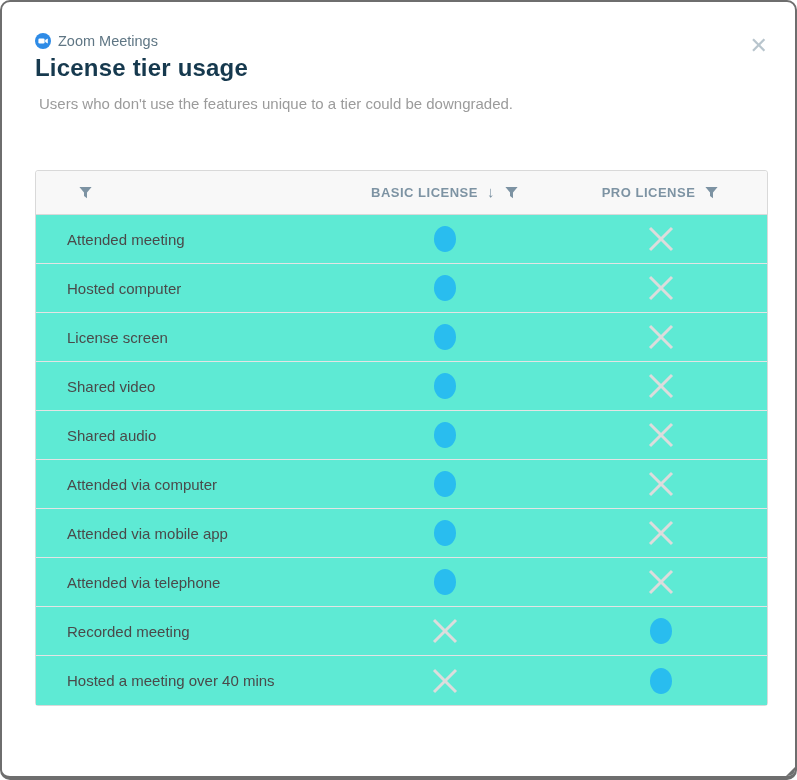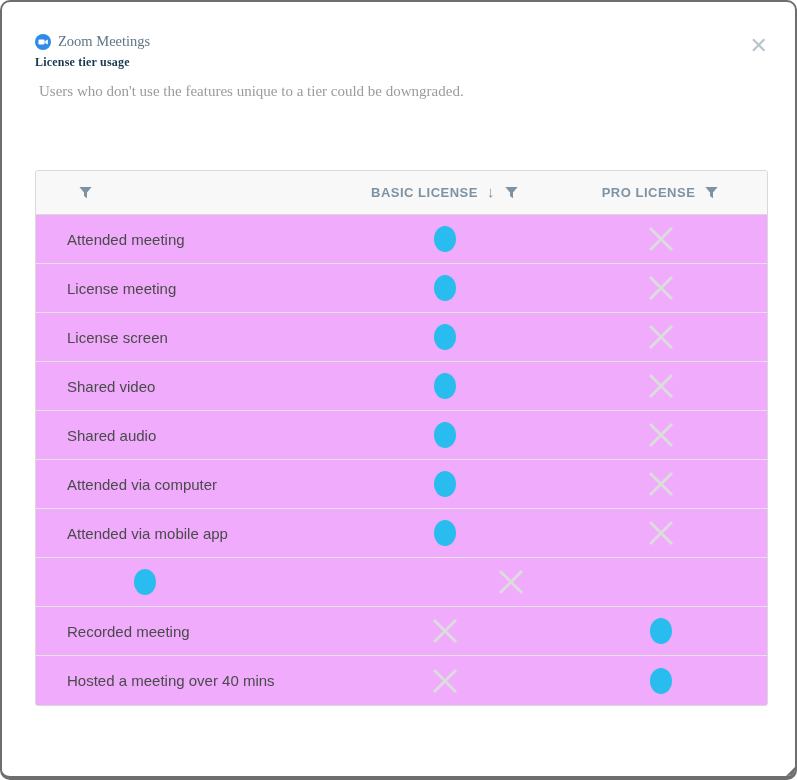--- a/index.html
+++ b/index.html
@@ -8,24 +8,24 @@
     position:relative;
     width:797px;height:780px;
     background:#fff;
     border:2px solid #6e6e6e;
     border-bottom-width:4px;
     border-radius:10px;
     font-family:"Liberation Sans",sans-serif;
     overflow:hidden;
   }
   
-  .modal-header{position:absolute;left:33px;top:31px;right:70px;font-family:Liberation Serif, serif;}
+  .modal-header{position:absolute;left:33px;top:31px;right:70px;}
   .app-row{display:flex;align-items:center;gap:7px;color:#5f7684;font-size:14.5px;}
   .zoom-logo{display:inline-flex;width:16px;height:16px;}
-  .page-title{margin:5px 0 8px;font-size:12px;font-weight:bold;color:#16394e;letter-spacing:.2px;}
+  .page-title{margin:5px 0 8px;font-size:24px;font-weight:bold;color:#16394e;letter-spacing:.2px;}
   .subtitle{margin:13px 4px 0;font-size:15px;color:#9b9b9b;}
   .close-btn{
     position:absolute;top:33px;right:27px;
     background:none;border:none;padding:0;cursor:pointer;
     color:#b8c5cd;font-size:22px;line-height:1;font-family:"Liberation Sans",sans-serif;
   }
   
   .table{
     position:absolute;left:33px;top:168px;width:733px;
     border:1px solid #d9d9d9;border-radius:3px;
@@ -39,21 +39,21 @@
     border-radius:3px 3px 0 0;
   }
   .th,.td{display:flex;align-items:center;}
   .col-feature{width:300px;padding-left:42px;}
   .col-basic{width:218px;justify-content:center;}
   .col-pro{flex:1;justify-content:center;}
   .th-group{display:flex;align-items:center;gap:9px;cursor:pointer;justify-content:flex-end;}
   .sort-arrow{font-weight:normal;font-size:15px;position:relative;top:-1px;}
   .funnel{width:15px;height:15px;flex:0 0 auto;cursor:pointer;}
   .funnel path{fill:var(--header-text,#7d93a3);}
-  .tr{display:flex;align-items:center;height:49px;border-bottom:1px solid #e4e4e4;background:#f0abfc;}
+  .tr{display:flex;align-items:center;height:49px;border-bottom:1px solid #e4e4e4;background:#5eead4;}
   .tr:last-child{border-bottom:none;}
   .td.feature{width:300px;padding-left:31px;font-size:15px;color:#4a4a4a;}
   .dot{
     width:22px;height:26px;border-radius:50%;
     background:var(--accent-blue,#29bdef);
     display:inline-block;
   }
   .cross line{stroke:var(--x-gray,#dcdcdc);stroke-width:3;}
   .resize-corner{
     position:absolute;right:0;bottom:0;width:0;height:0;
@@ -114,21 +114,21 @@
             <span class="dot"></span>
           </div>
           <div class="td col-pro">
             <svg class="cross" width="28" height="26" viewBox="0 0 28 26">
               <line x1="3" y1="2" x2="25" y2="24"></line>
               <line x1="25" y1="2" x2="3" y2="24"></line>
             </svg>
           </div>
         </div>
         <div class="tr">
-          <div class="td feature">License meeting</div>
+          <div class="td feature">Hosted computer</div>
           <div class="td col-basic">
             <span class="dot"></span>
           </div>
           <div class="td col-pro">
             <svg class="cross" width="28" height="26" viewBox="0 0 28 26">
               <line x1="3" y1="2" x2="25" y2="24"></line>
               <line x1="25" y1="2" x2="3" y2="24"></line>
             </svg>
           </div>
         </div>
@@ -186,20 +186,21 @@
             <span class="dot"></span>
           </div>
           <div class="td col-pro">
             <svg class="cross" width="28" height="26" viewBox="0 0 28 26">
               <line x1="3" y1="2" x2="25" y2="24"></line>
               <line x1="25" y1="2" x2="3" y2="24"></line>
             </svg>
           </div>
         </div>
         <div class="tr">
+          <div class="td feature">Attended via telephone</div>
           <div class="td col-basic">
             <span class="dot"></span>
           </div>
           <div class="td col-pro">
             <svg class="cross" width="28" height="26" viewBox="0 0 28 26">
               <line x1="3" y1="2" x2="25" y2="24"></line>
               <line x1="25" y1="2" x2="3" y2="24"></line>
             </svg>
           </div>
         </div>

